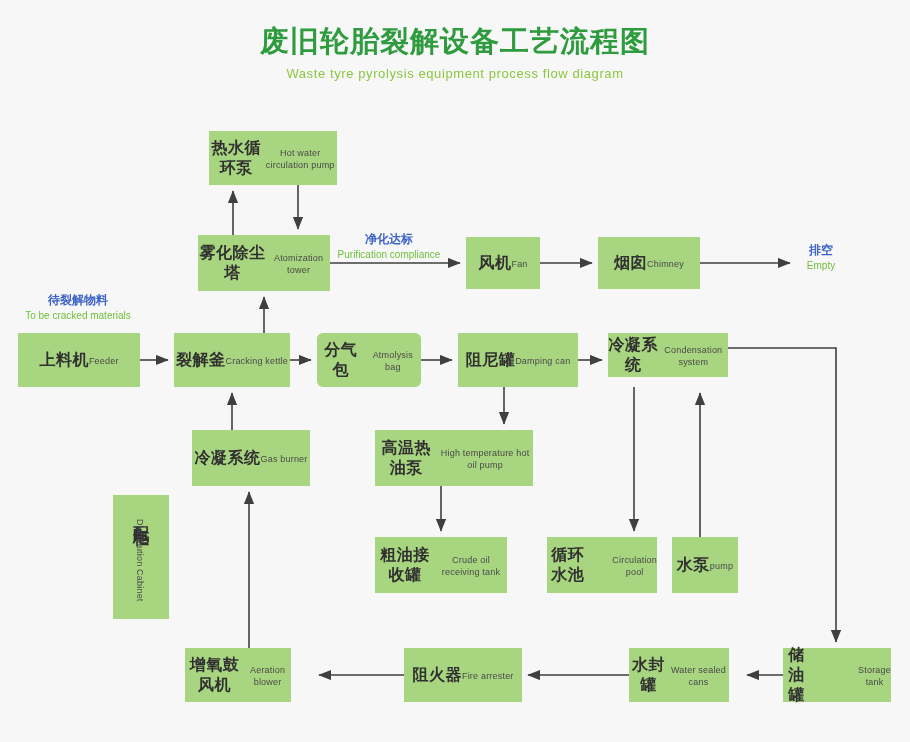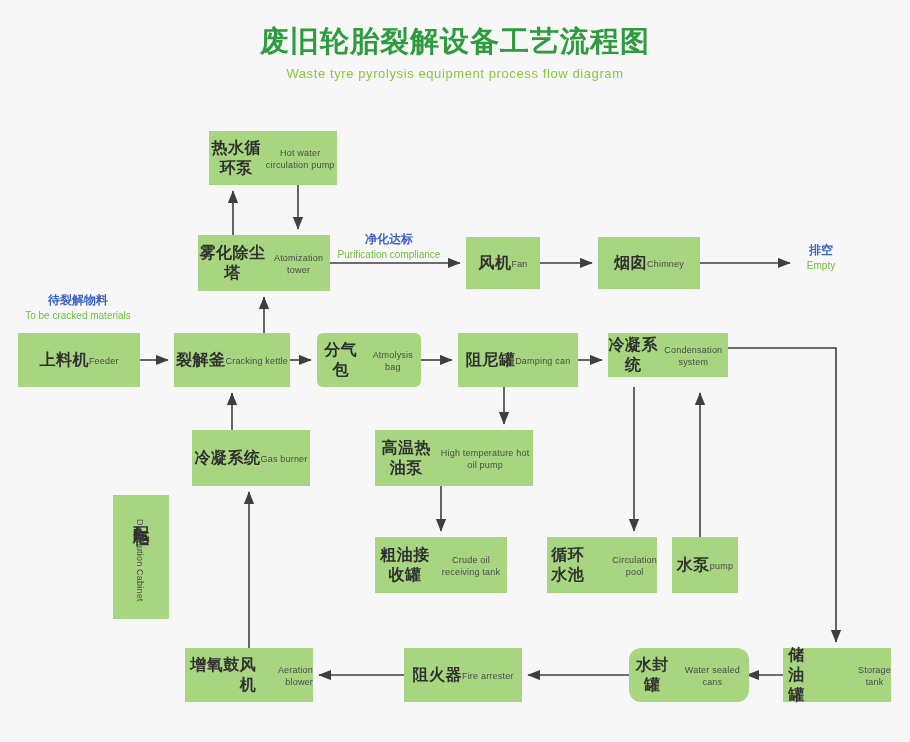--- a/index.html
+++ b/index.html
@@ -226,31 +226,31 @@
   <div class="node" style="left:547px;top:537px;width:110px;height:56px;gap:24px;">
     <span class="zh">循环水池</span>
     <span class="en">Circulation pool</span>
   </div>
 
   <div class="node" style="left:672px;top:537px;width:66px;height:56px;">
     <span class="zh">水泵</span>
     <span class="en">pump</span>
   </div>
 
-  <div class="node" style="left:185px;top:648px;width:128px;height:54px;text-align:right;">
+  <div class="node" style="left:185px;top:648px;width:106px;height:54px;">
     <span class="zh">增氧鼓风机</span>
     <span class="en">Aeration blower</span>
   </div>
 
   <div class="node" style="left:404px;top:648px;width:118px;height:54px;">
     <span class="zh">阻火器</span>
     <span class="en">Fire arrester</span>
   </div>
 
-  <div class="node" style="left:629px;top:648px;width:120px;height:54px;border-radius:12px;">
+  <div class="node" style="left:629px;top:648px;width:100px;height:54px;">
     <span class="zh">水封罐</span>
     <span class="en">Water sealed cans</span>
   </div>
 
   <div class="node" style="left:783px;top:648px;width:108px;height:54px;gap:48px;">
     <span class="zh">储油罐</span>
     <span class="en">Storage tank</span>
   </div>
 
   <div class="lbl" style="left:22px;top:293px;width:112px;">

